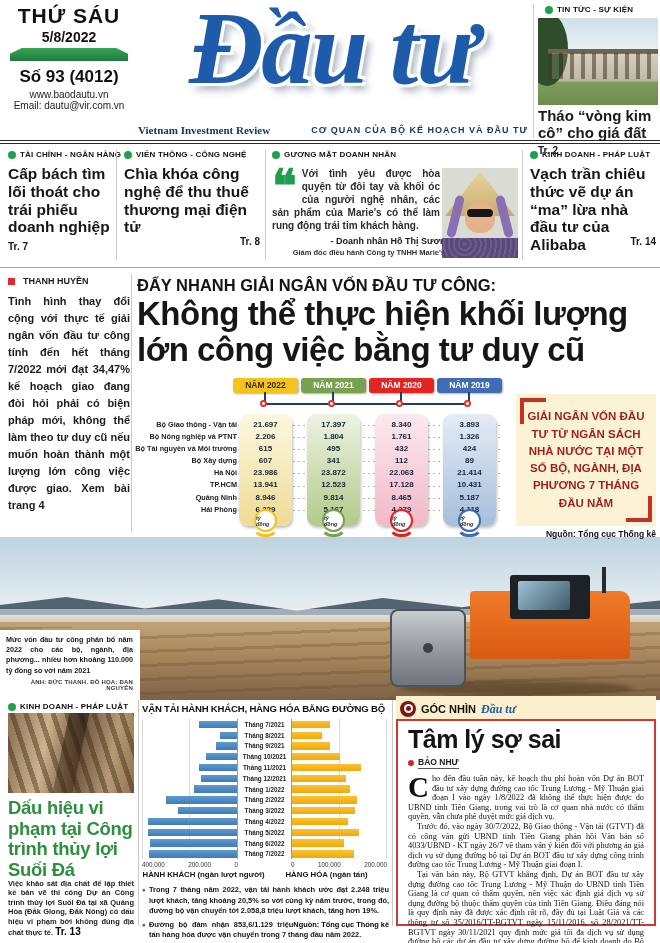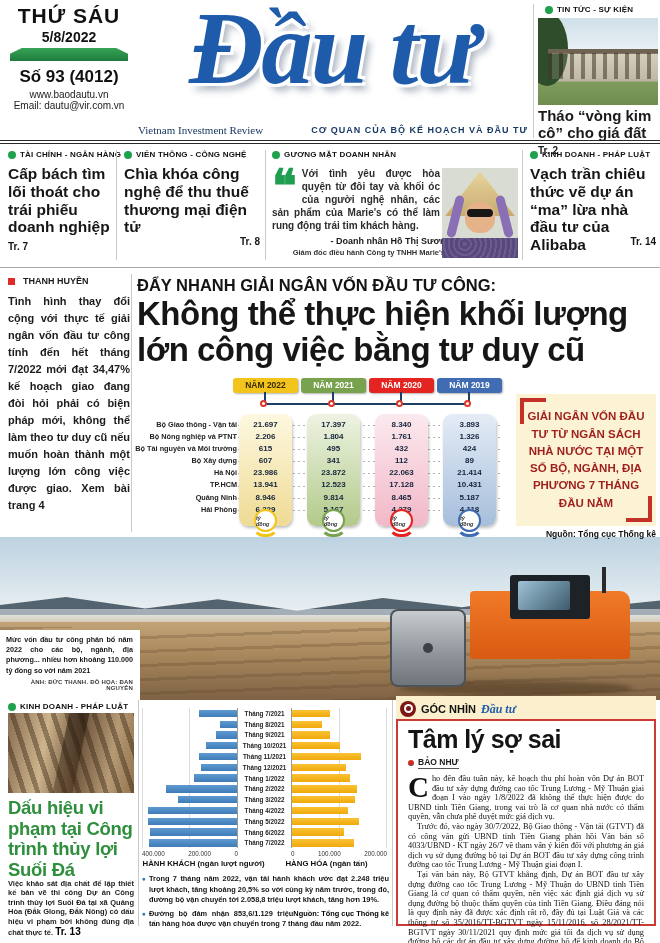--- a/index.html
+++ b/index.html
@@ -17,21 +17,21 @@
           clip-path:polygon(10% 0,90% 0,100% 45%,100% 100%,0 100%,0 45%);}
   .hdr-issue{font-size:17px;font-weight:700;color:#111;margin-top:4px;}
   .hdr-web{font-size:10px;color:#222;margin-top:2px;}
   .hdr-mail{font-size:10px;color:#222;}
   .masthead{left:130px;top:-14px;width:405px;text-align:center;
             font-family:"Liberation Serif",serif;font-style:italic;font-weight:700;
             font-size:103px;line-height:125px;color:#1e5cab;letter-spacing:-2px;
             text-shadow:3px 3px 0 rgba(255,255,255,.95),-3px -3px 0 rgba(255,255,255,.95),
                         -3px 3px 0 rgba(255,255,255,.95),3px -3px 0 rgba(255,255,255,.95),
                         6px 7px 7px rgba(50,70,100,.4);}
-  .vir{left:138px;top:124px;font-family:"Liberation Serif",serif;font-weight:400;
+  .vir{left:138px;top:124px;font-family:"Liberation Serif",serif;font-weight:700;
        font-size:11px;color:#12325e;}
   .agency{left:300px;top:125px;width:228px;text-align:right;font-size:9px;font-weight:700;
           letter-spacing:1px;color:#183a66;}
   .dbl-rule{left:0;top:140px;width:660px;height:4px;border-top:1px solid #2a2a2a;border-bottom:1px solid #2a2a2a;}
 
   .sec-label{display:flex;align-items:center;gap:4px;font-size:8px;font-weight:700;
              letter-spacing:.2px;color:#111;white-space:nowrap;}
   .dot{width:8px;height:8px;border-radius:50%;background:#1fa24c;flex:0 0 auto;}
   .pg{font-size:10px;font-weight:700;}
 
@@ -438,20 +438,21 @@
     <span>KINH DOANH - PHÁP LUẬT</span>
   </div>
   <div class="abs trench"></div>
   <div class="abs sd-head">Dấu hiệu vi phạm tại Công trình thủy lợi Suối Đá</div>
   <div class="abs sd-text">
     <span>Việc khảo sát địa chất để lập thiết kế bản vẽ thi công Dự án Công trình thủy lợi Suối Đá tại xã Quảng Hòa (Đắk Glong, Đắk Nông) có dấu hiệu vi phạm bởi không đúng địa chất thực tế.</span>
     <b class="pg">Tr. 13</b>
   </div>
 
   <div class="abs tc">
+    <div class="tc-title">VẬN TẢI HÀNH KHÁCH, HÀNG HÓA BẰNG ĐƯỜNG BỘ</div>
     <div class="tc-rows">
         <div class="trow">
           <div class="tzone tleft">
             <div class="tbar tbar-pass" style="width: 40%;"></div>
           </div>
           <div class="tlab">Tháng 7/2021</div>
           <div class="tzone tright">
             <div class="tbar tbar-frt" style="width: 40%;"></div>
           </div>
         </div>

